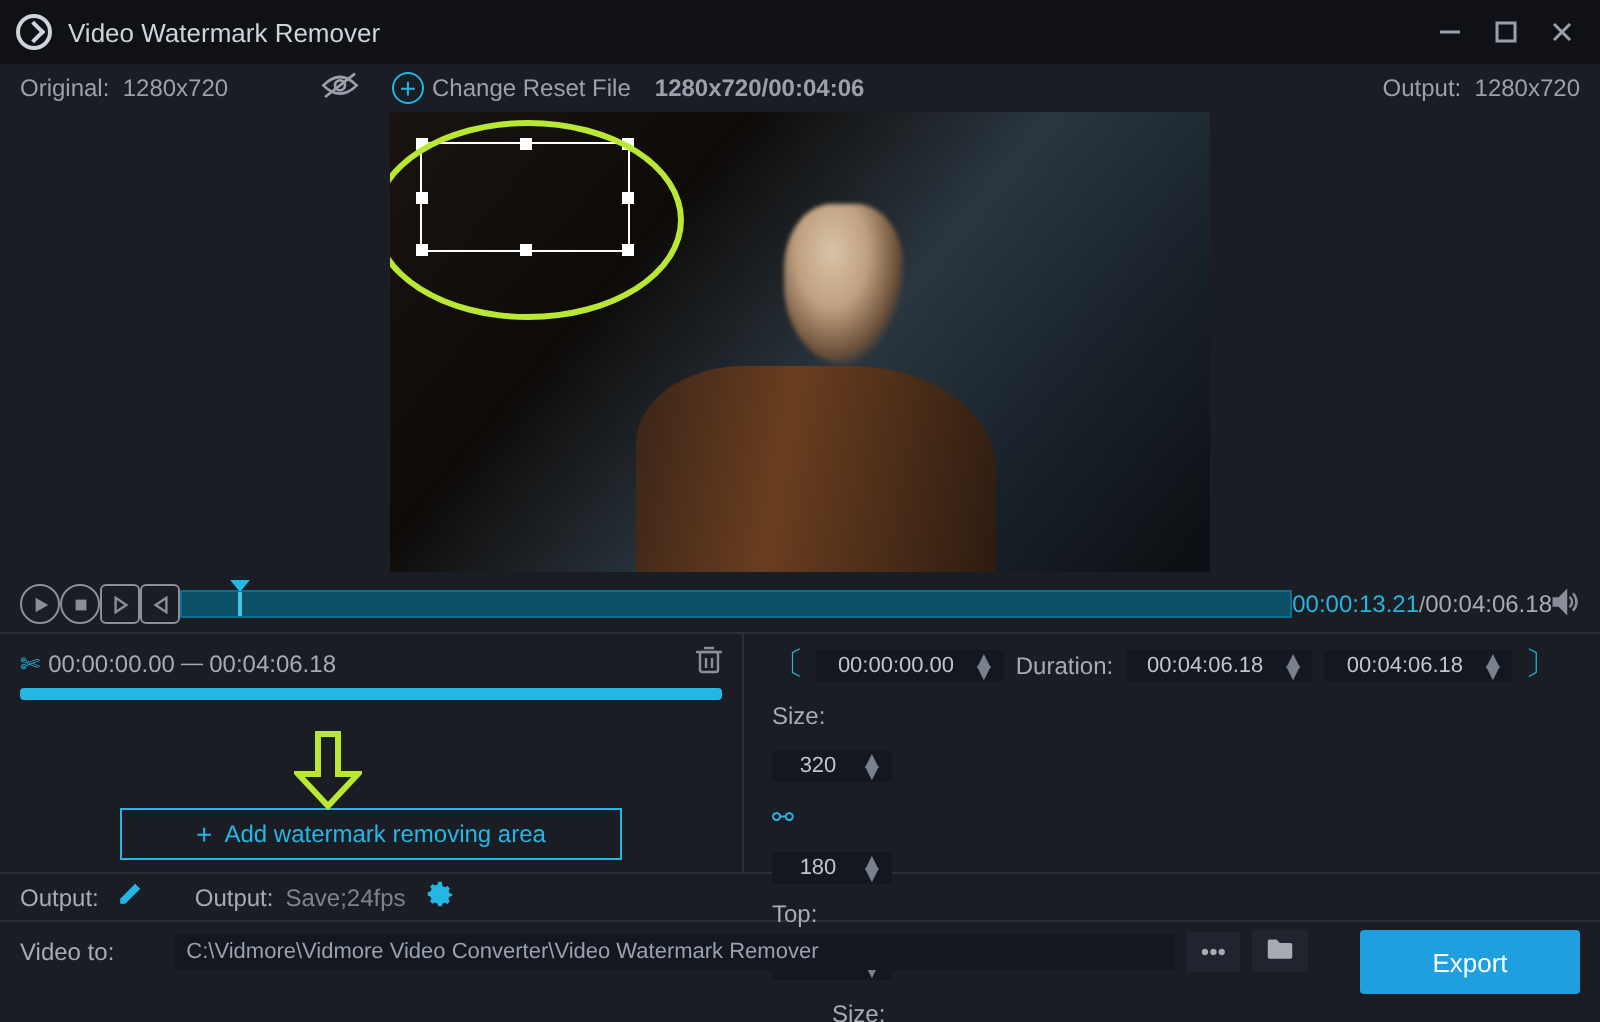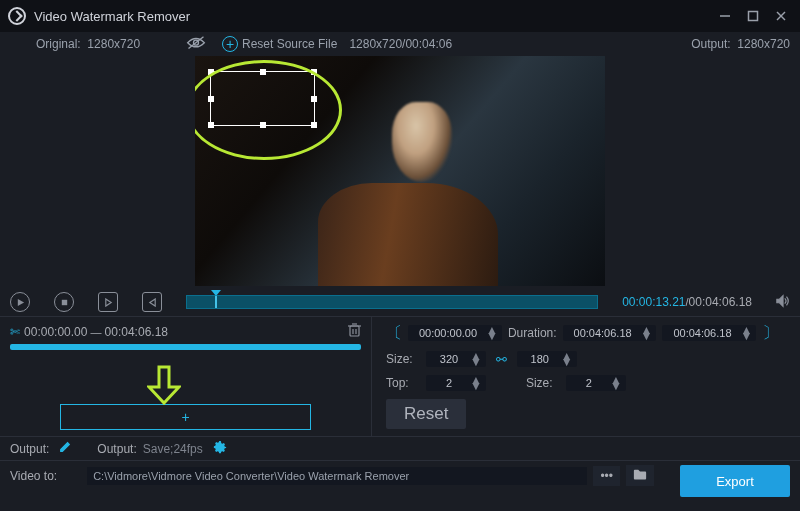--- a/index.html
+++ b/index.html
@@ -8,28 +8,28 @@
 
 .titlebar { height: 30px; background: #0f1116; display: flex; align-items: center; padding: 16px 8px; }
 .titlebar .logo { width: 18px; height: 18px; border: 2px solid #d0d3da; border-radius: 50%; margin-right: 8px; position: relative; }
 .titlebar .logo::after { content: ""; position: absolute; top: 3px; left: 3px; width: 6px; height: 6px; border-top: 2px solid #d0d3da; border-right: 2px solid #d0d3da; transform: rotate(45deg); }
 .titlebar .title { color: #d0d3da; font-size: 13px; flex: 1; }
 .titlebar .winbtn { width: 22px; height: 22px; display: flex; align-items: center; justify-content: center; color: #9aa0aa; margin-left: 6px; cursor: pointer; }
 .titlebar .winbtn svg { width: 12px; height: 12px; stroke: #9aa0aa; }
 
 
 .topstrip { height: 24px; display: flex; align-items: center; padding: 0 10px; font-size: 11px; color: #9aa1ac; }
-.topstrip .orig { width: 150px; margin-left: 26px; }
+.topstrip .orig { width: 150px; }
 .topstrip .eye { margin-left: auto; margin-right: 0; }
 .topstrip .eye svg { width: 20px; stroke: #9aa1ac; }
 .topstrip .spacer { flex: 1; }
 .topstrip .change { display: flex; align-items: center; gap: 4px; margin-left: 20px; }
 .topstrip .change .plus { color: #24b6e4; font-size: 14px; border: 1.5px solid #24b6e4; border-radius: 50%; width: 16px; height: 16px; display: flex; align-items: center; justify-content: center; line-height: 1; }
 .topstrip .filename { margin-left: 40px; }
-.topstrip .reso { margin-left: 12px; }
+.topstrip .reso { margin-left: 12px; font-weight: bold; }
 .topstrip .out { margin-left: auto; }
 
 
 .preview-wrap { height: 232px; display: flex; }
 .preview-wrap .origpad { width: 160px; }
 .preview-wrap .stage { flex: 1; display: flex; justify-content: center; align-items: flex-start; position: relative; }
 .video-frame { width: 410px; height: 230px; background: #000; position: relative; overflow: hidden; }
 .joker { position: absolute; inset: 0; background: linear-gradient(130deg, #1a1410 0%, #0e0b09 30%, #2a3640 55%, #1a232b 75%, #0b0e12 100%); }
 
 .joker::before { content: ""; position: absolute; left: 48%; top: 20%; width: 60px; height: 80px; background: radial-gradient(ellipse at 40% 30%, #d8c4a7 0%, #c0a080 35%, #6a4f38 65%, transparent 75%); border-radius: 40% 40% 50% 50%; filter: blur(1px); }
@@ -39,21 +39,21 @@
 .sel-rect .h { width: 6px; height: 6px; background: #fff; position: absolute; }
 .sel-rect .h.tl { top: -3px; left: -3px; } .sel-rect .h.tm { top: -3px; left: calc(50% - 3px); } .sel-rect .h.tr { top: -3px; right: -3px; }
 .sel-rect .h.ml { top: calc(50% - 3px); left: -3px; } .sel-rect .h.mr { top: calc(50% - 3px); right: -3px; }
 .sel-rect .h.bl { bottom: -3px; left: -3px; } .sel-rect .h.bm { bottom: -3px; left: calc(50% - 3px); } .sel-rect .h.br { bottom: -3px; right: -3px; }
 
 .anno-circle { position: absolute; top: -12px; left: -25px; width: 156px; height: 100px; border: 3px solid #b8e834; border-radius: 50%; pointer-events: none; }
 
 .preview-wrap .outpad { width: 160px; }
 
 
-.timeline-row { height: 28px; display: flex; align-items: center; padding: 0 10px; gap: 24px; }
+.timeline-row { height: 28px; display: flex; align-items: center; padding: 0 10px; gap: 0; }
 .tbtn { width: 20px; height: 20px; border: 1.5px solid #8a8f99; border-radius: 50%; display: flex; align-items: center; justify-content: center; cursor: pointer; color: #8a8f99; font-size: 9px; }
 .tbtn.sq { border-radius: 3px; }
 .tbtn svg { width: 9px; height: 9px; fill: #8a8f99; }
 .timeline-track { flex: 1; height: 14px; background: #0b5066; border: 1px solid #0a6f8e; position: relative; }
 .timeline-track .pos { position: absolute; top: -6px; left: 24px; width: 0; height: 0; border-left: 5px solid transparent; border-right: 5px solid transparent; border-top: 6px solid #24b6e4; }
 .timeline-track .tick { position: absolute; top: 0; left: 28px; width: 2px; height: 100%; background: #44c2e8; }
 .timecode { font-size: 11px; }
 .timecode .cur { color: #24b6e4; }
 .vol svg { width: 14px; stroke: #8a8f99; }
 
@@ -72,21 +72,21 @@
 
 .add-area-btn { border: 1px solid #24b6e4; color: #24b6e4; height: 26px; display: flex; align-items: center; justify-content: center; gap: 6px; margin: 54px 50px 0; cursor: pointer; font-size: 11px; }
 .add-area-btn .pl { font-size: 14px; }
 
 .dur-row { display: flex; align-items: center; gap: 6px; margin-bottom: 10px; }
 .bracket { color: #24b6e4; font-size: 16px; line-height: 1; }
 .spin { display: flex; align-items: center; background: #131720; padding: 2px 4px; gap: 2px; border-radius: 2px; }
 .spin input { background: transparent; border: none; color: #c0c4cc; width: 72px; font-size: 11px; text-align: center; outline: none; }
 .spin .arrows { display: flex; flex-direction: column; line-height: 6px; color: #7a808c; font-size: 7px; cursor: pointer; }
 
-.param-row { display: flex; align-items: center; gap: 10px; margin-bottom: 8px; font-size: 11px; }
+.param-row { display: flex; align-items: flex-start; gap: 10px; margin-bottom: 8px; font-size: 11px; flex-direction: column; }
 .param-row label { width: 30px; }
 .param-row .spin input { width: 38px; }
 .link-ico { color: #24b6e4; font-size: 13px; }
 
 .reset-btn { background: #2a2f3a; color: #b0b4bd; border: none; padding: 5px 18px; font-size: 17px; cursor: pointer; border-radius: 2px; }
 
 
 .bottom1, .bottom2 { height: 24px; border-top: 1px solid #2a2e38; display: flex; align-items: center; padding: 0 10px; font-size: 11px; gap: 6px; }
 .bottom2 { height: 30px; }
 .out-val { color: #7e838d; }
@@ -128,21 +128,21 @@
   </span>
   <span class="eye">
     <svg viewBox="0 0 24 16" fill="none" stroke-width="1.6">
         <path d="M2 8 Q12 -2 22 8 Q12 18 2 8 Z"></path>
         <circle cx="12" cy="8" r="3"></circle>
         <line x1="3" y1="15" x2="21" y2="1"></line>
       </svg>
   </span>
   <span class="change" style="margin-left:16px;">
     <span class="plus">+</span>
-    <span>Reset Source File</span>
+    <span>Change Reset File</span>
   </span>
   <span class="reso">
     <span>1280x720</span>/<span>00:04:06</span>
   </span>
   <span class="spacer"></span>
   <span class="out">
     <span>Output:</span>&nbsp;&nbsp;<span>1280x720</span>
   </span>
 </div>
 
@@ -220,20 +220,21 @@
       </span>
     </div>
     <div class="range-bar"></div>
     <div class="anno-arrow">
       <svg viewBox="0 0 34 40">
           <path d="M12 2 L12 22 L2 22 L17 38 L32 22 L22 22 L22 2 Z" fill="none" stroke="#b8e834" stroke-width="3" stroke-linejoin="miter"></path>
         </svg>
     </div>
     <div class="add-area-btn">
       <span class="pl">+</span>
+      <span>Add watermark removing area</span>
     </div>
   </div>
 
   <div class="right">
     <div class="dur-row">
       <span class="bracket">〔</span>
       <span class="spin">
           <input value="00:00:00.00" style="">
           <span class="arrows">
             <span>▲</span>

